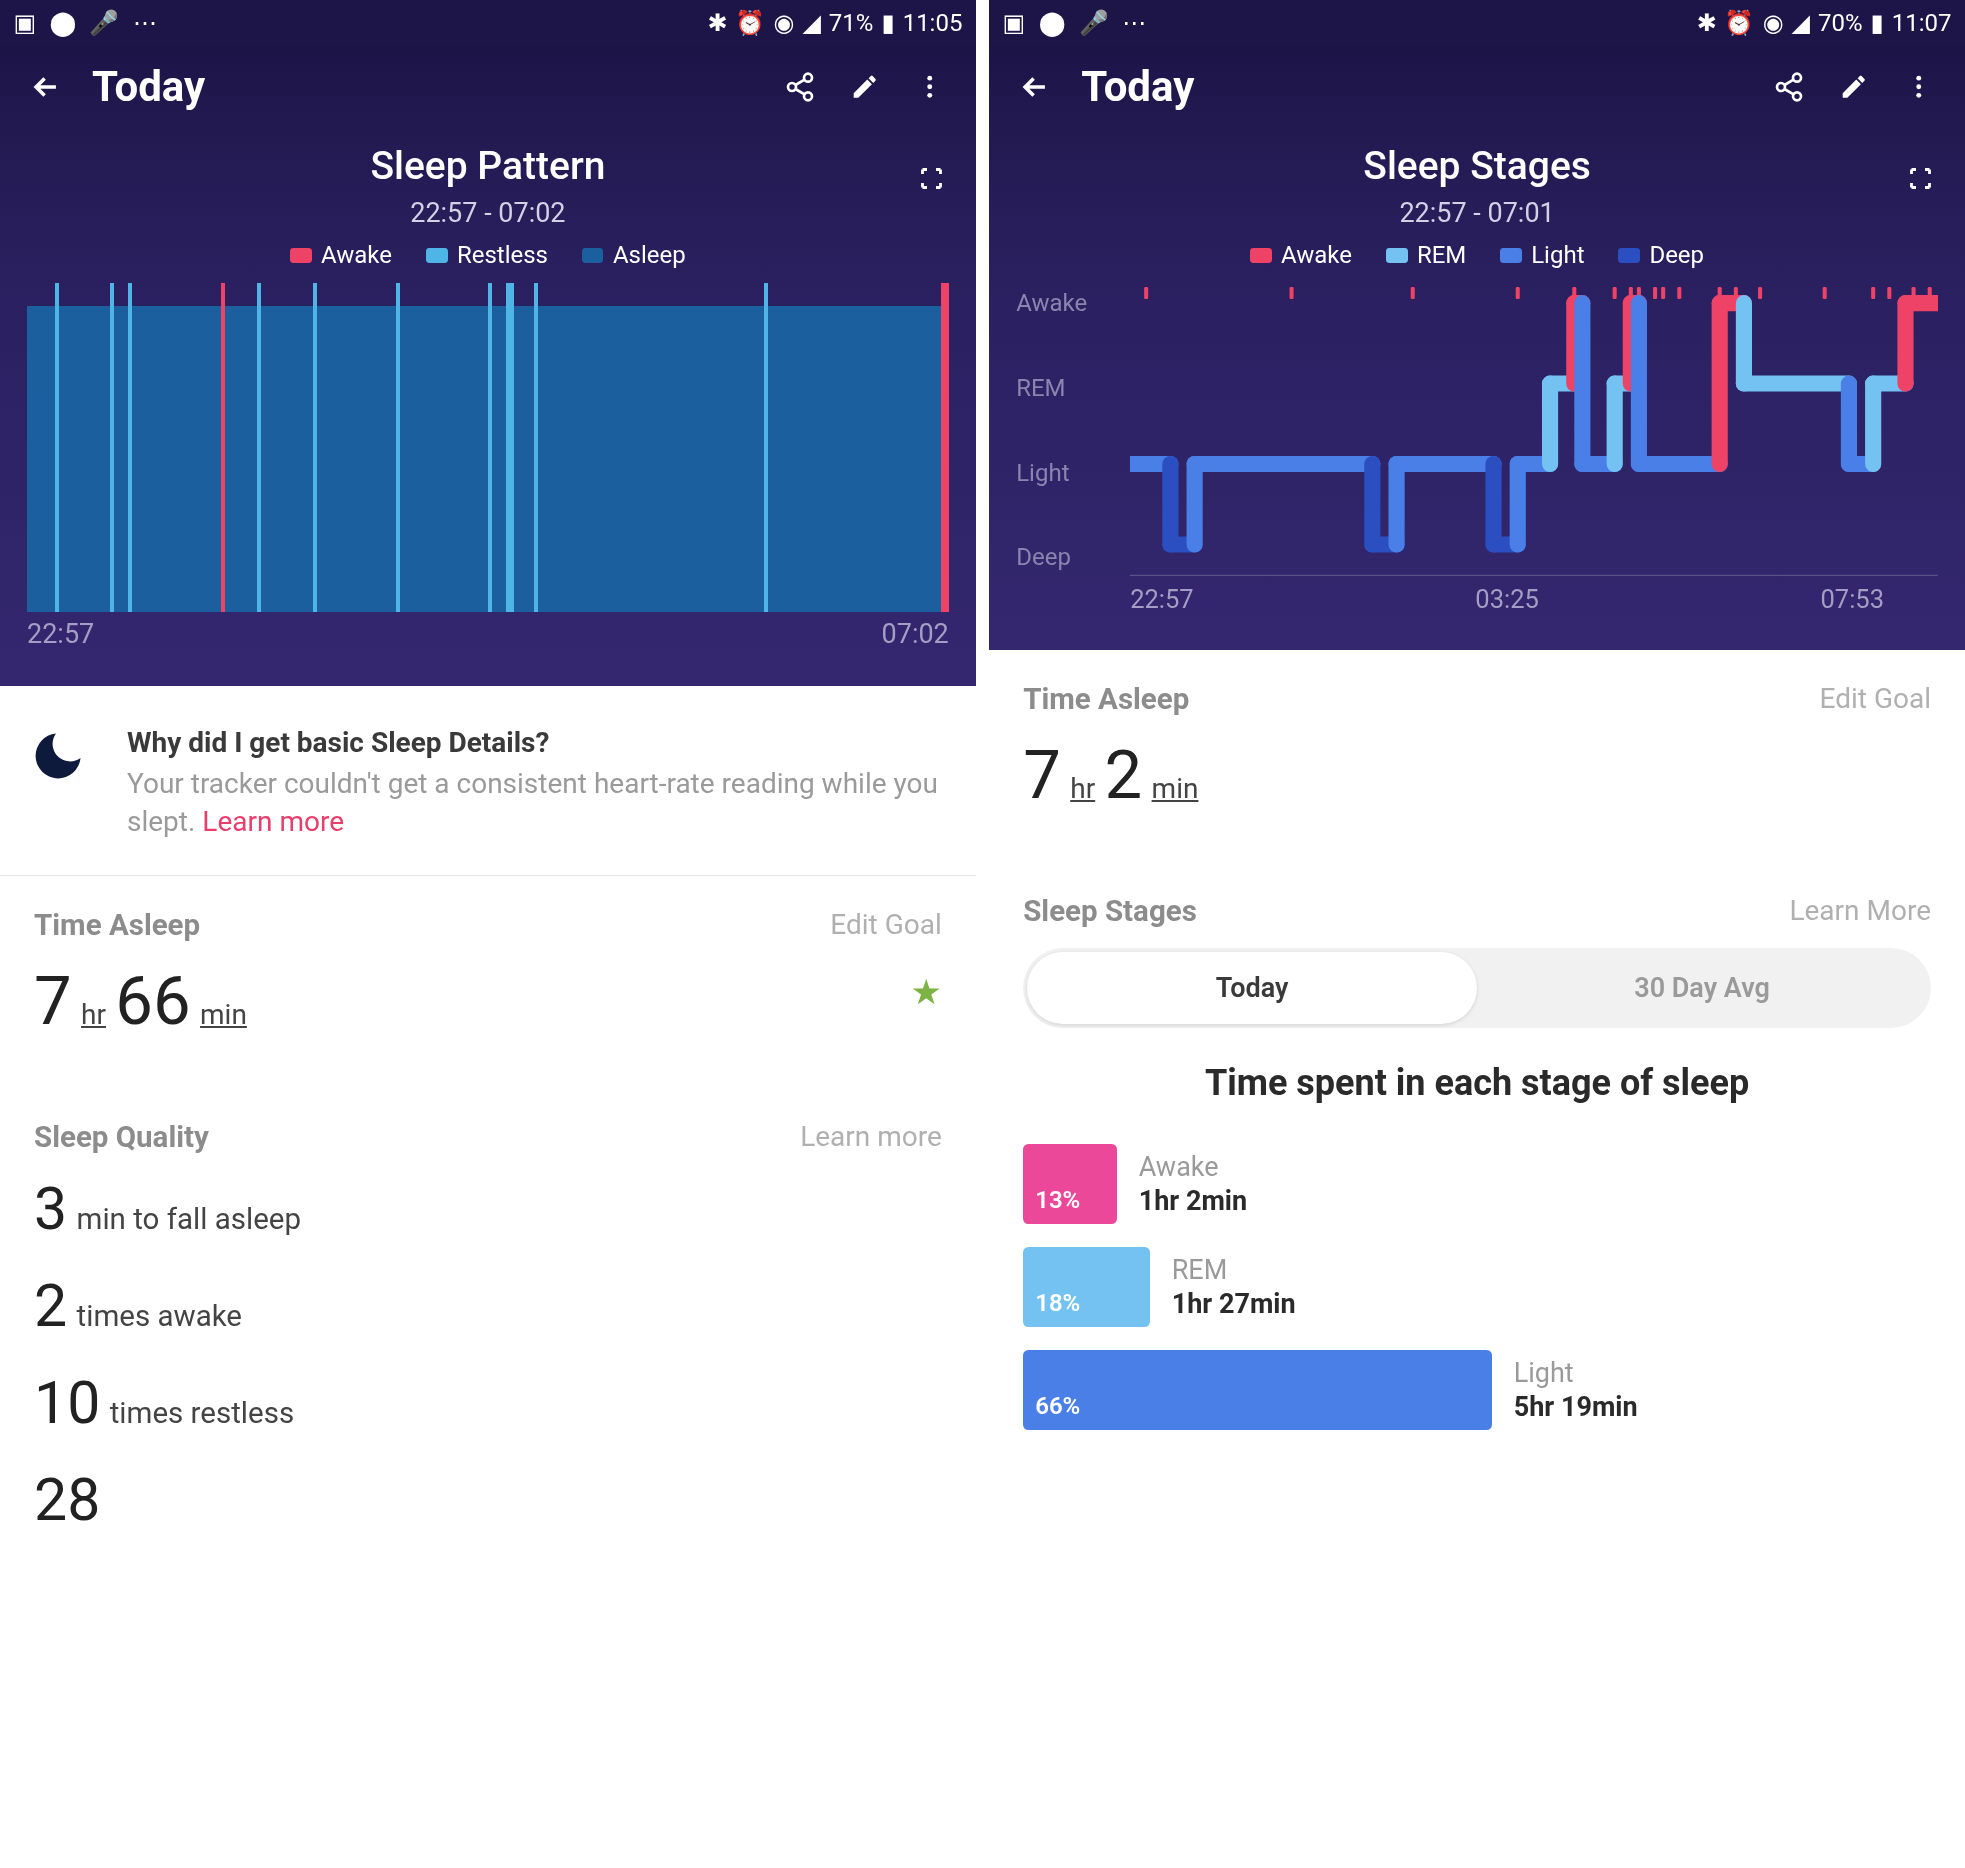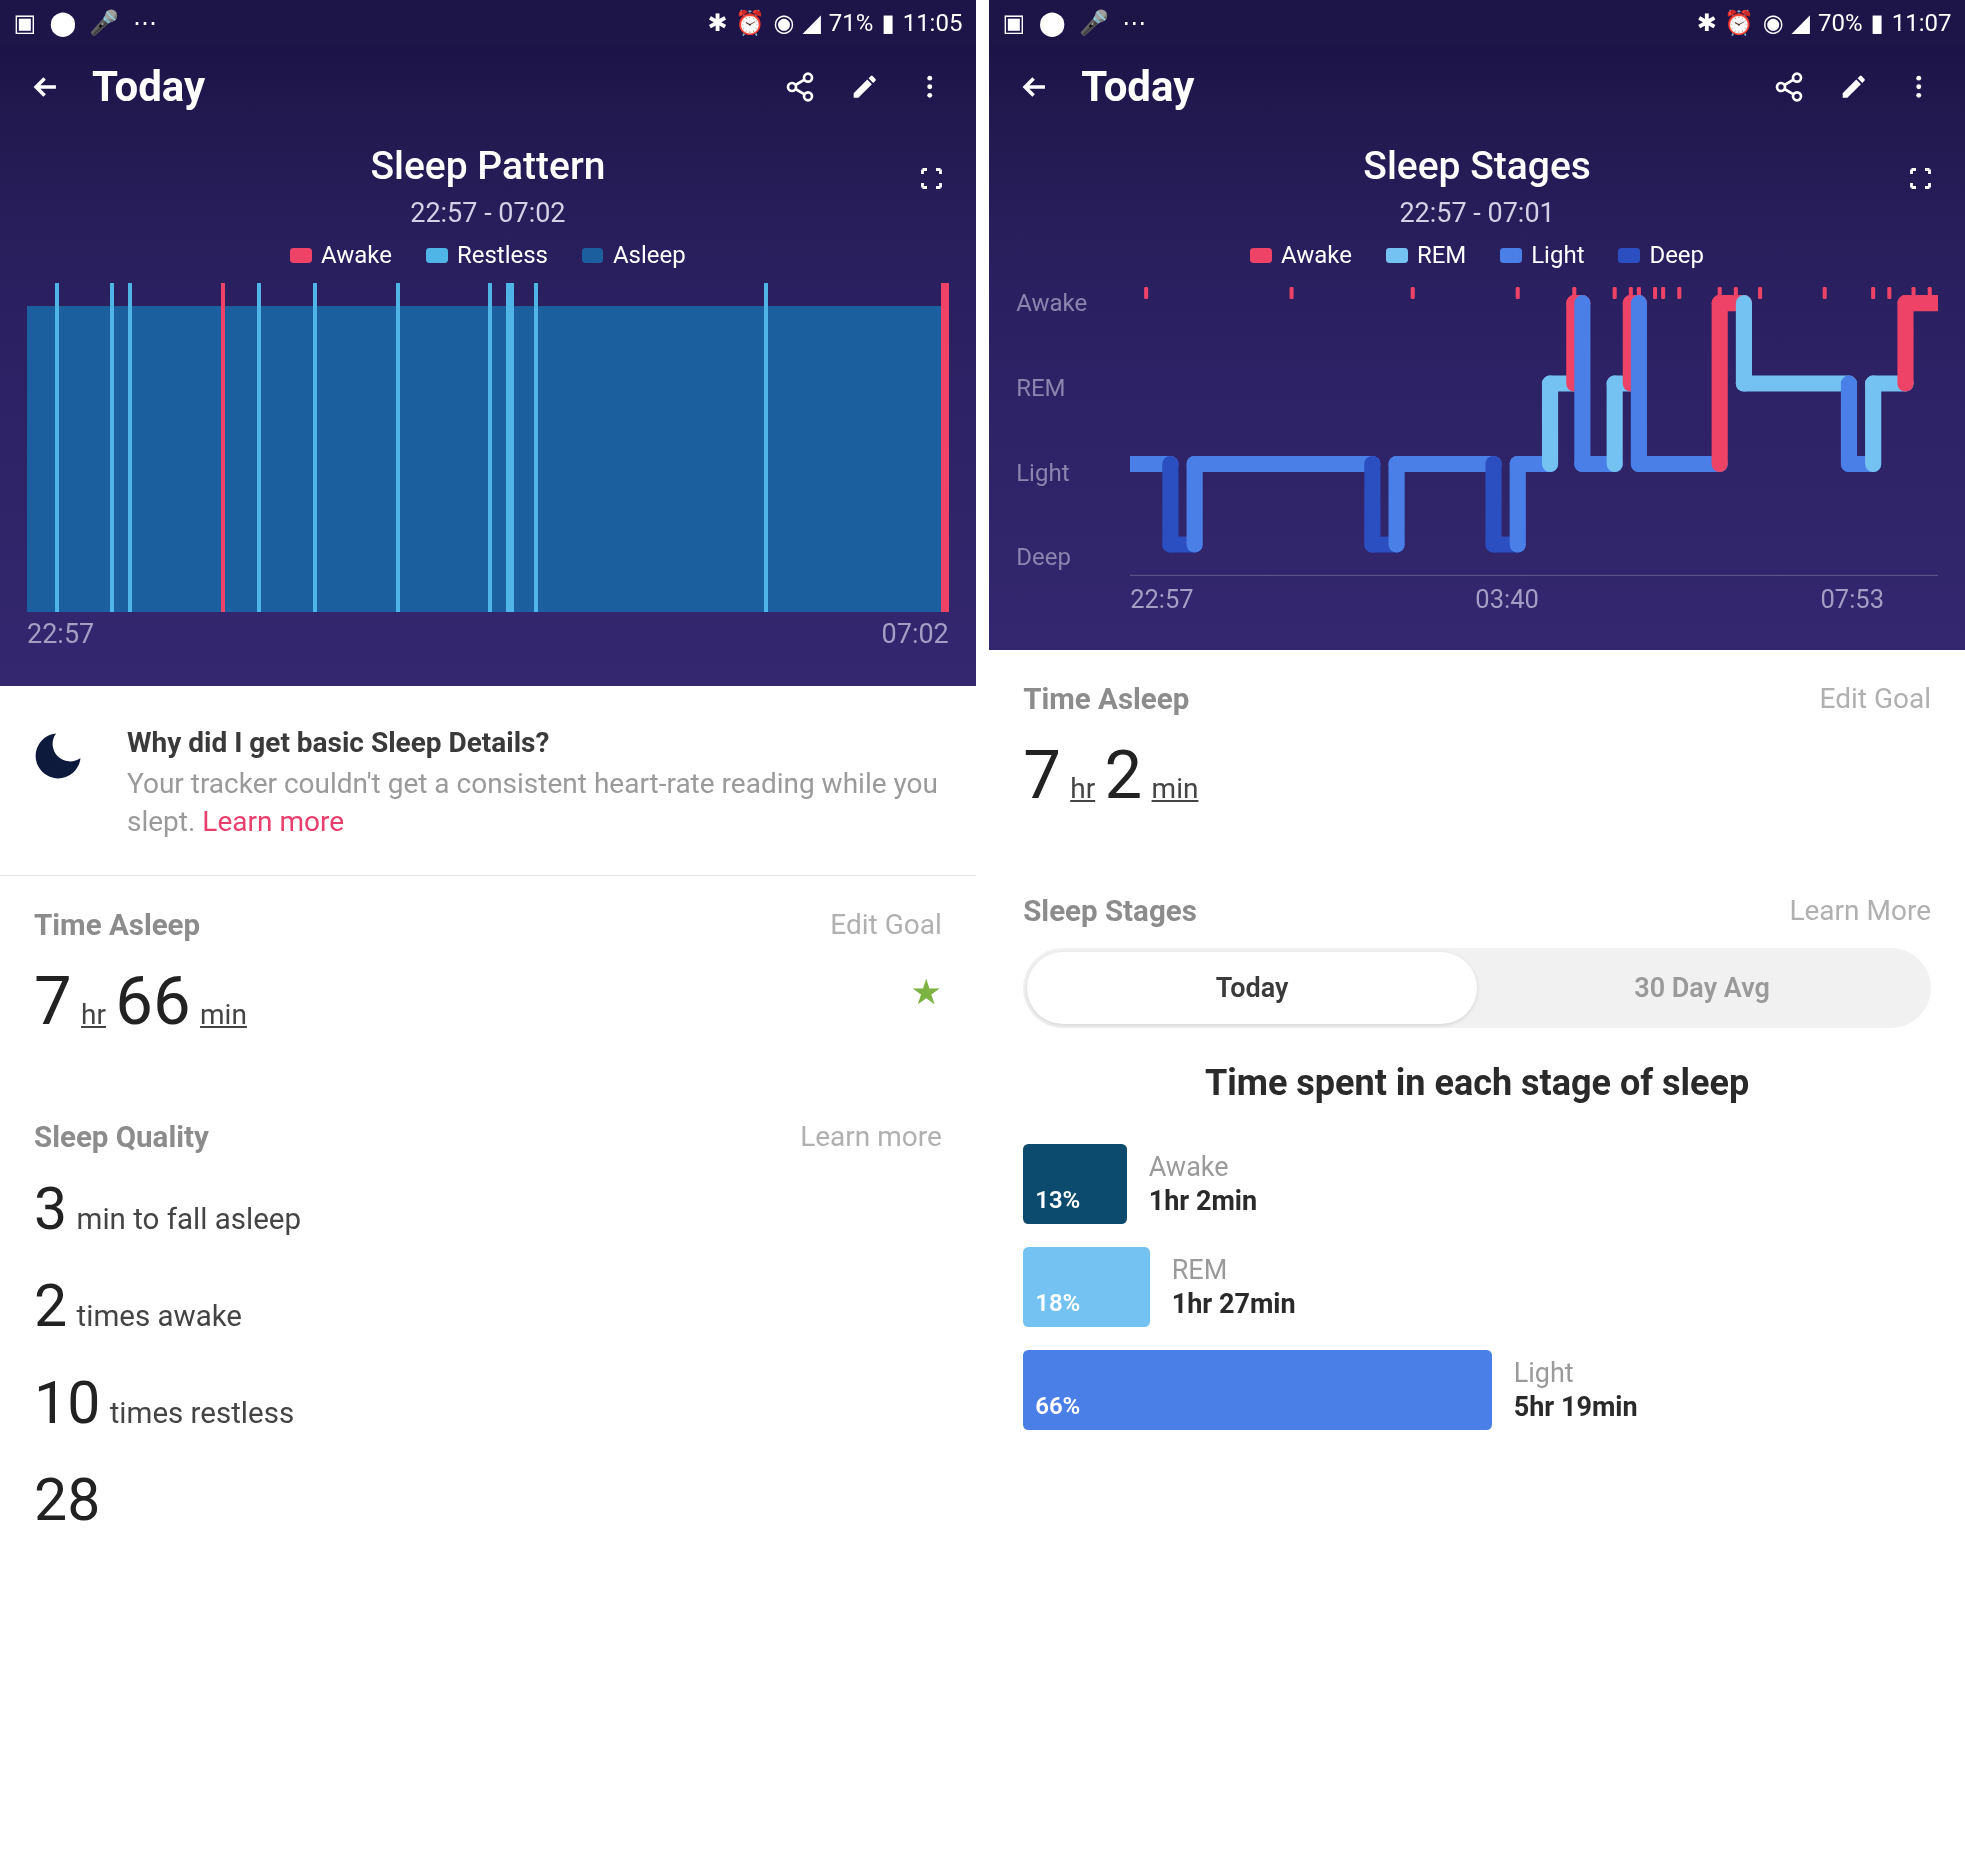--- a/index.html
+++ b/index.html
@@ -409,21 +409,21 @@
             <line x1="1068" y1="150" x2="1068" y2="270" stroke="#4a7fe8" stroke-width="24" stroke-linecap="round"></line>
             <line x1="1104" y1="150" x2="1152" y2="150" stroke="#74c2f1" stroke-width="24" stroke-linecap="round"></line>
             <line x1="1104" y1="270" x2="1104" y2="150" stroke="#74c2f1" stroke-width="24" stroke-linecap="round"></line>
             <line x1="1152" y1="30" x2="1200" y2="30" stroke="#ee4266" stroke-width="24" stroke-linecap="round"></line>
             <line x1="1152" y1="150" x2="1152" y2="30" stroke="#ee4266" stroke-width="24" stroke-linecap="round"></line>
           </svg>
         </div>
     </div>
     <div class="xaxis3">
       <span>22:57</span>
-      <span>03:40</span>
+      <span>03:25</span>
       <span>07:53</span>
     </div>
   </div>
 
   <div class="content">
     <div class="section">
       <div class="section-head">
         <div class="section-title">Time Asleep</div>
         <div class="section-link">Edit Goal</div>
       </div>
@@ -440,21 +440,21 @@
         <div class="section-title">Sleep Stages</div>
         <div class="section-link">Learn More</div>
       </div>
       <div class="seg-control">
         <div class="seg active">Today</div>
         <div class="seg">30 Day Avg</div>
       </div>
       <div class="stage-subtitle">Time spent in each stage of sleep</div>
       <div id="stage-rows">
           <div class="stage-row">
-      <div class="stage-bar" style="width:104px;background:#0c4a6e">13%</div>
+      <div class="stage-bar" style="width:94px;background:#ec4899">13%</div>
       <div class="stage-info">
         <div class="stage-name">Awake</div>
         <div class="stage-dur">1hr 2min</div>
       </div>
           </div>
           <div class="stage-row">
       <div class="stage-bar" style="width:127px;background:#74c2f1">18%</div>
       <div class="stage-info">
         <div class="stage-name">REM</div>
         <div class="stage-dur">1hr 27min</div>

